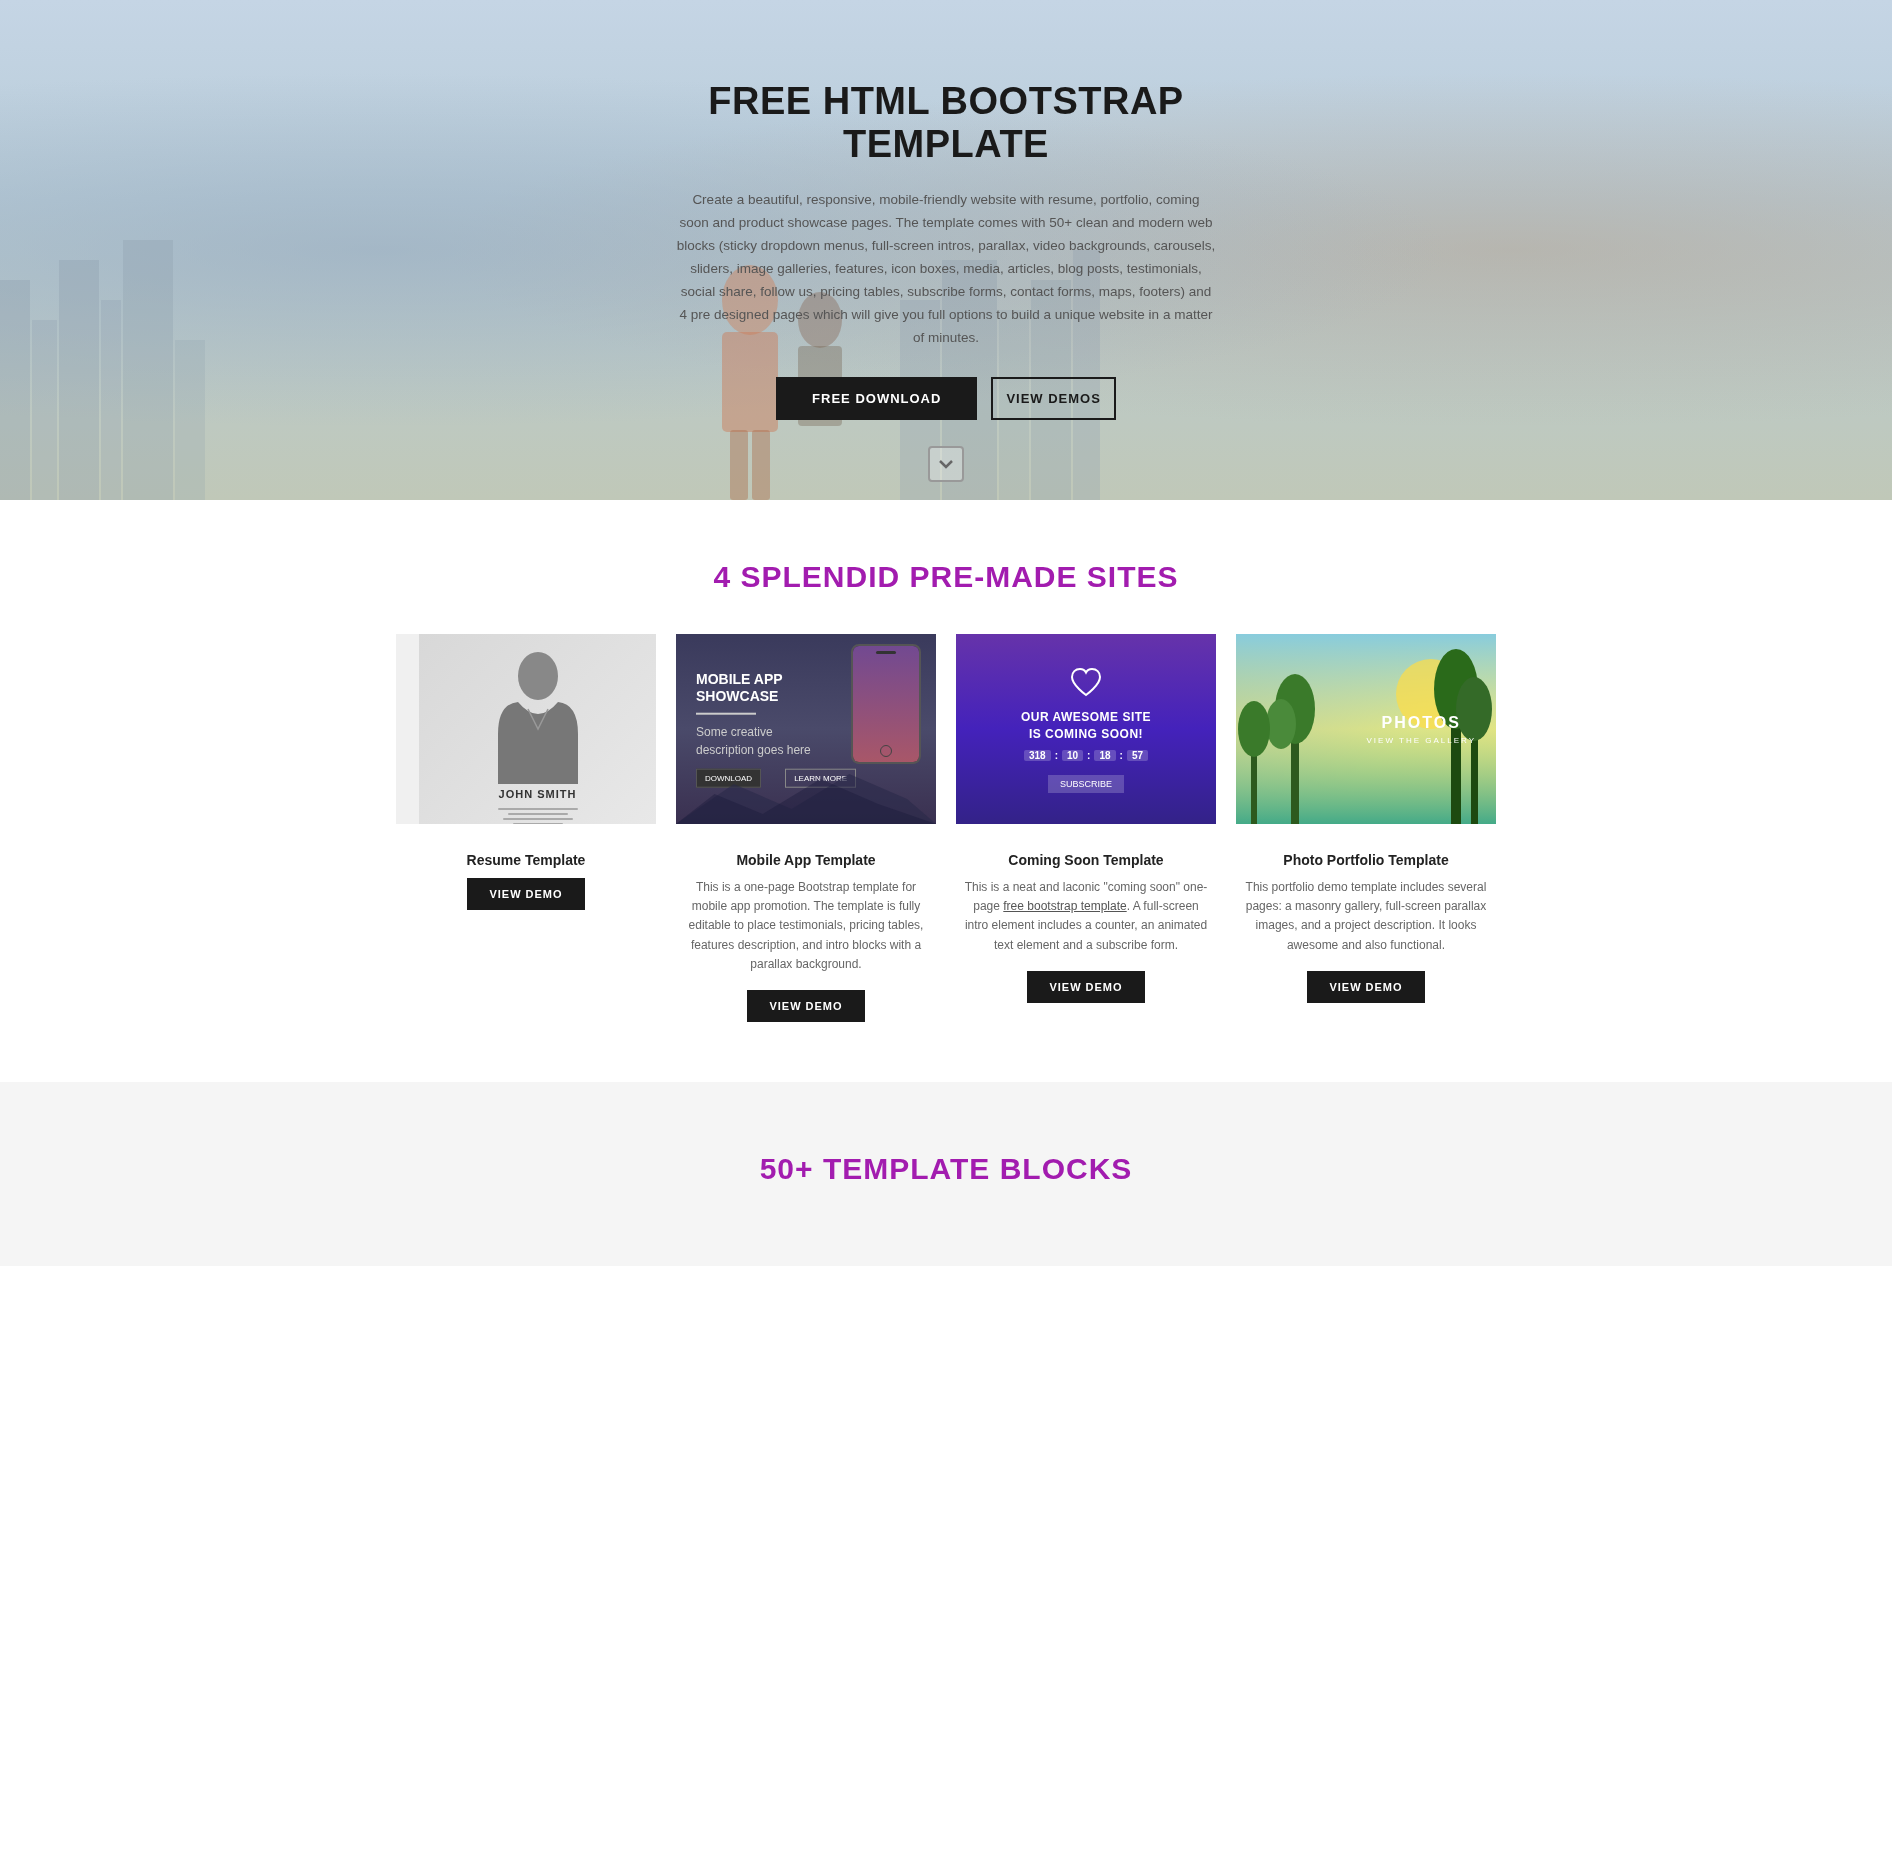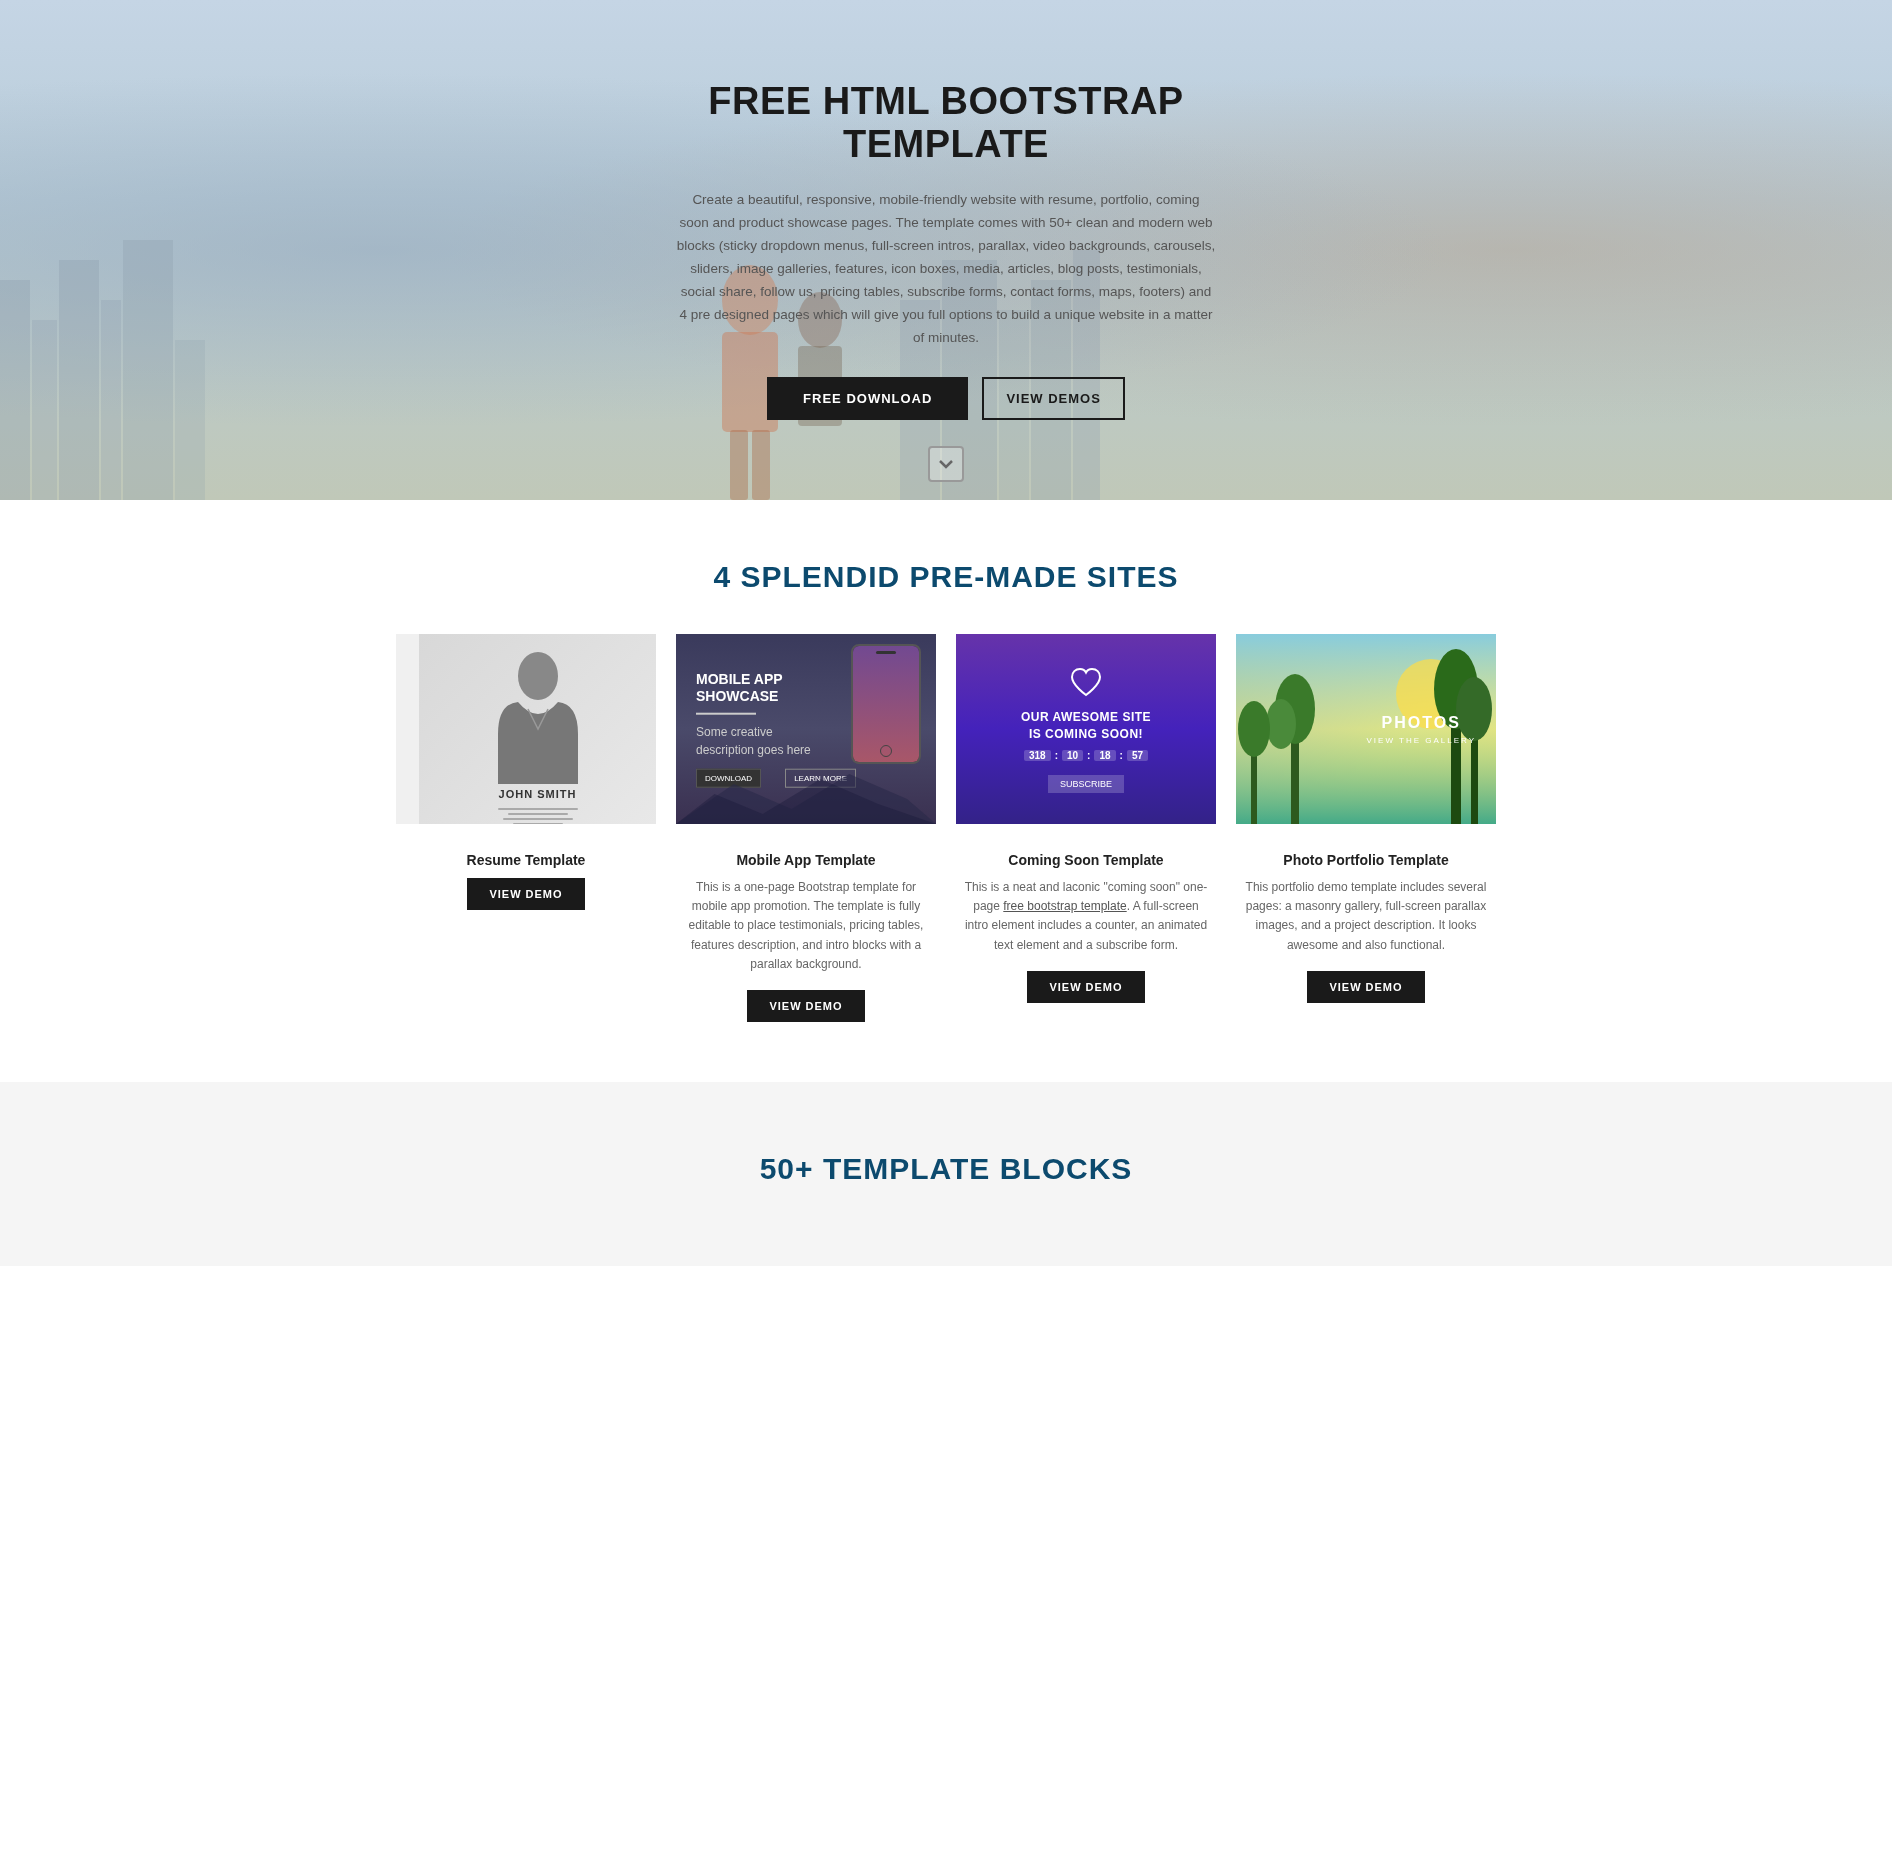--- a/index.html
+++ b/index.html
@@ -60,21 +60,21 @@
       font-size: 13px;
       font-weight: 700;
       letter-spacing: 1px;
       cursor: pointer;
       text-transform: uppercase;
     }
     .btn-secondary {
       background: transparent;
       color: #1a1a1a;
       border: 2px solid #1a1a1a;
-      padding: 12px 22px;
+      padding: 12px 13px;
       font-size: 13px;
       font-weight: 700;
       letter-spacing: 1px;
       cursor: pointer;
       text-transform: uppercase;
     }
     .scroll-down {
       position: absolute;
       bottom: 18px;
       left: 50%;
@@ -94,21 +94,21 @@
 
     
     .section-premade {
       background: #fff;
       padding: 60px 30px 60px;
       text-align: center;
     }
     .section-title {
       font-size: 30px;
       font-weight: 900;
-      color: #0c4a6e;
+      color: #a21caf;
       letter-spacing: 1px;
       margin-bottom: 40px;
     }
     .cards-grid {
       display: grid;
       grid-template-columns: repeat(4, 1fr);
       gap: 20px;
       max-width: 1100px;
       margin: 0 auto;
     }

